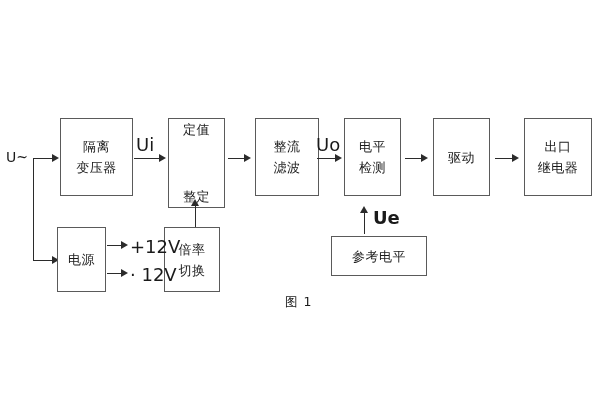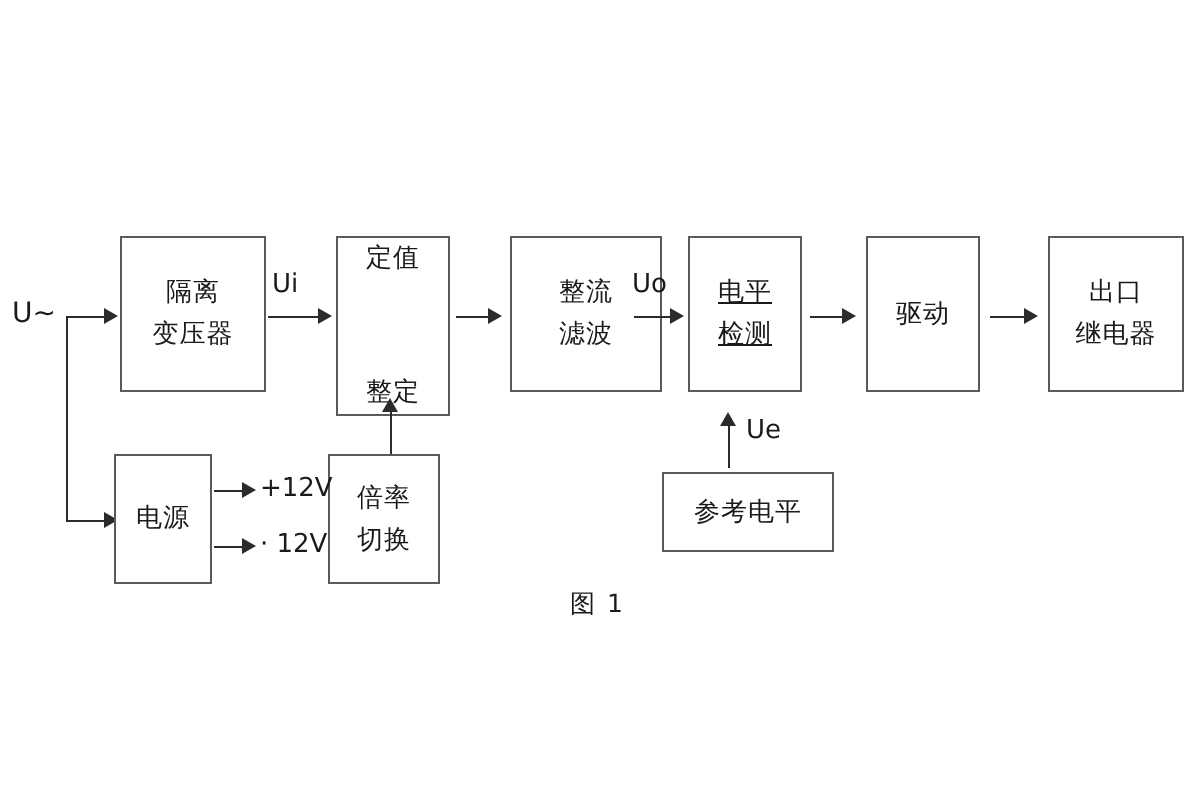--- a/index.html
+++ b/index.html
@@ -30,21 +30,21 @@
   }
   .block .ln {
     display: block;
     margin: 4px 0;
     white-space: nowrap;
     letter-spacing: 0.5px;
   }
   .label {
     position: absolute;
     color: #1a1a1a;
-    font-size: 13px;
+    font-size: 18px;
     white-space: nowrap;
     line-height: 1;
   }
   .label.big {
     font-size: 14px;
   }
   .caption {
     position: absolute;
     color: #1a1a1a;
     font-size: 12.5px;
@@ -95,26 +95,26 @@
   <div class="block" style="left:60px; top:118px; width:73px; height:78px;">
     <span class="ln">隔离</span>
     <span class="ln">变压器</span>
   </div>
 
   <div class="block" style="left:168px; top:118px; width:57px; height:90px;justify-content:space-between;">
     <span class="ln">定值</span>
     <span class="ln">整定</span>
   </div>
 
-  <div class="block" style="left:255px; top:118px; width:76px; height:78px;">
+  <div class="block" style="left:255px; top:118px; width:64px; height:78px;">
     <span class="ln">整流</span>
     <span class="ln">滤波</span>
   </div>
 
-  <div class="block" style="left:344px; top:118px; width:57px; height:78px;text-decoration:underline;">
+  <div class="block" style="left:344px; top:118px; width:57px; height:78px;">
     <span class="ln">电平</span>
     <span class="ln">检测</span>
   </div>
 
   <div class="block" style="left:433px; top:118px; width:57px; height:78px;">
     <span class="ln">驱动</span>
   </div>
 
   <div class="block" style="left:524px; top:118px; width:68px; height:78px;text-align:right;">
     <span class="ln">出口</span>
@@ -140,34 +140,34 @@
 
   <div class="block" style="left:164px; top:227px; width:56px; height:65px;">
     <span class="ln">倍率</span>
     <span class="ln">切换</span>
   </div>
 
   <div class="block" style="left:57px; top:227px; width:49px; height:65px;">
     <span class="ln">电源</span>
   </div>
 
-  <div class="block" style="left:331px; top:236px; width:86px; height:40px;">
+  <div class="block" style="left:331px; top:236px; width:96px; height:40px;">
     <span class="ln">参考电平</span>
   </div>
 
   <div class="hline" style="left:107px; top:245px; width:16px;"></div>
   <div class="arrow-r" style="left:121px; top:240.5px;"></div>
   <div class="label" style="left:130px; top:238px;text-align:center;">+12V</div>
 
   <div class="hline" style="left:107px; top:273px; width:16px;"></div>
   <div class="arrow-r" style="left:121px; top:268.5px;"></div>
   <div class="label" style="left:130px; top:266px;">· 12V</div>
 
   <div class="vline" style="left:195px; top:205px; height:22px;"></div>
   <div class="arrow-u" style="left:190.5px; top:199px;"></div>
 
   <div class="vline" style="left:364px; top:212px; height:22px;"></div>
   <div class="arrow-u" style="left:359.5px; top:206px;"></div>
-  <div class="label" style="left:373px; top:209px;">Ue</div>
+  <div class="label" style="left:373px; top:209px;font-weight:bold;">Ue</div>
 
   <div class="caption" style="left:285px; top:294px;">图 1</div>
 
 </div>
 
 </body></html>

